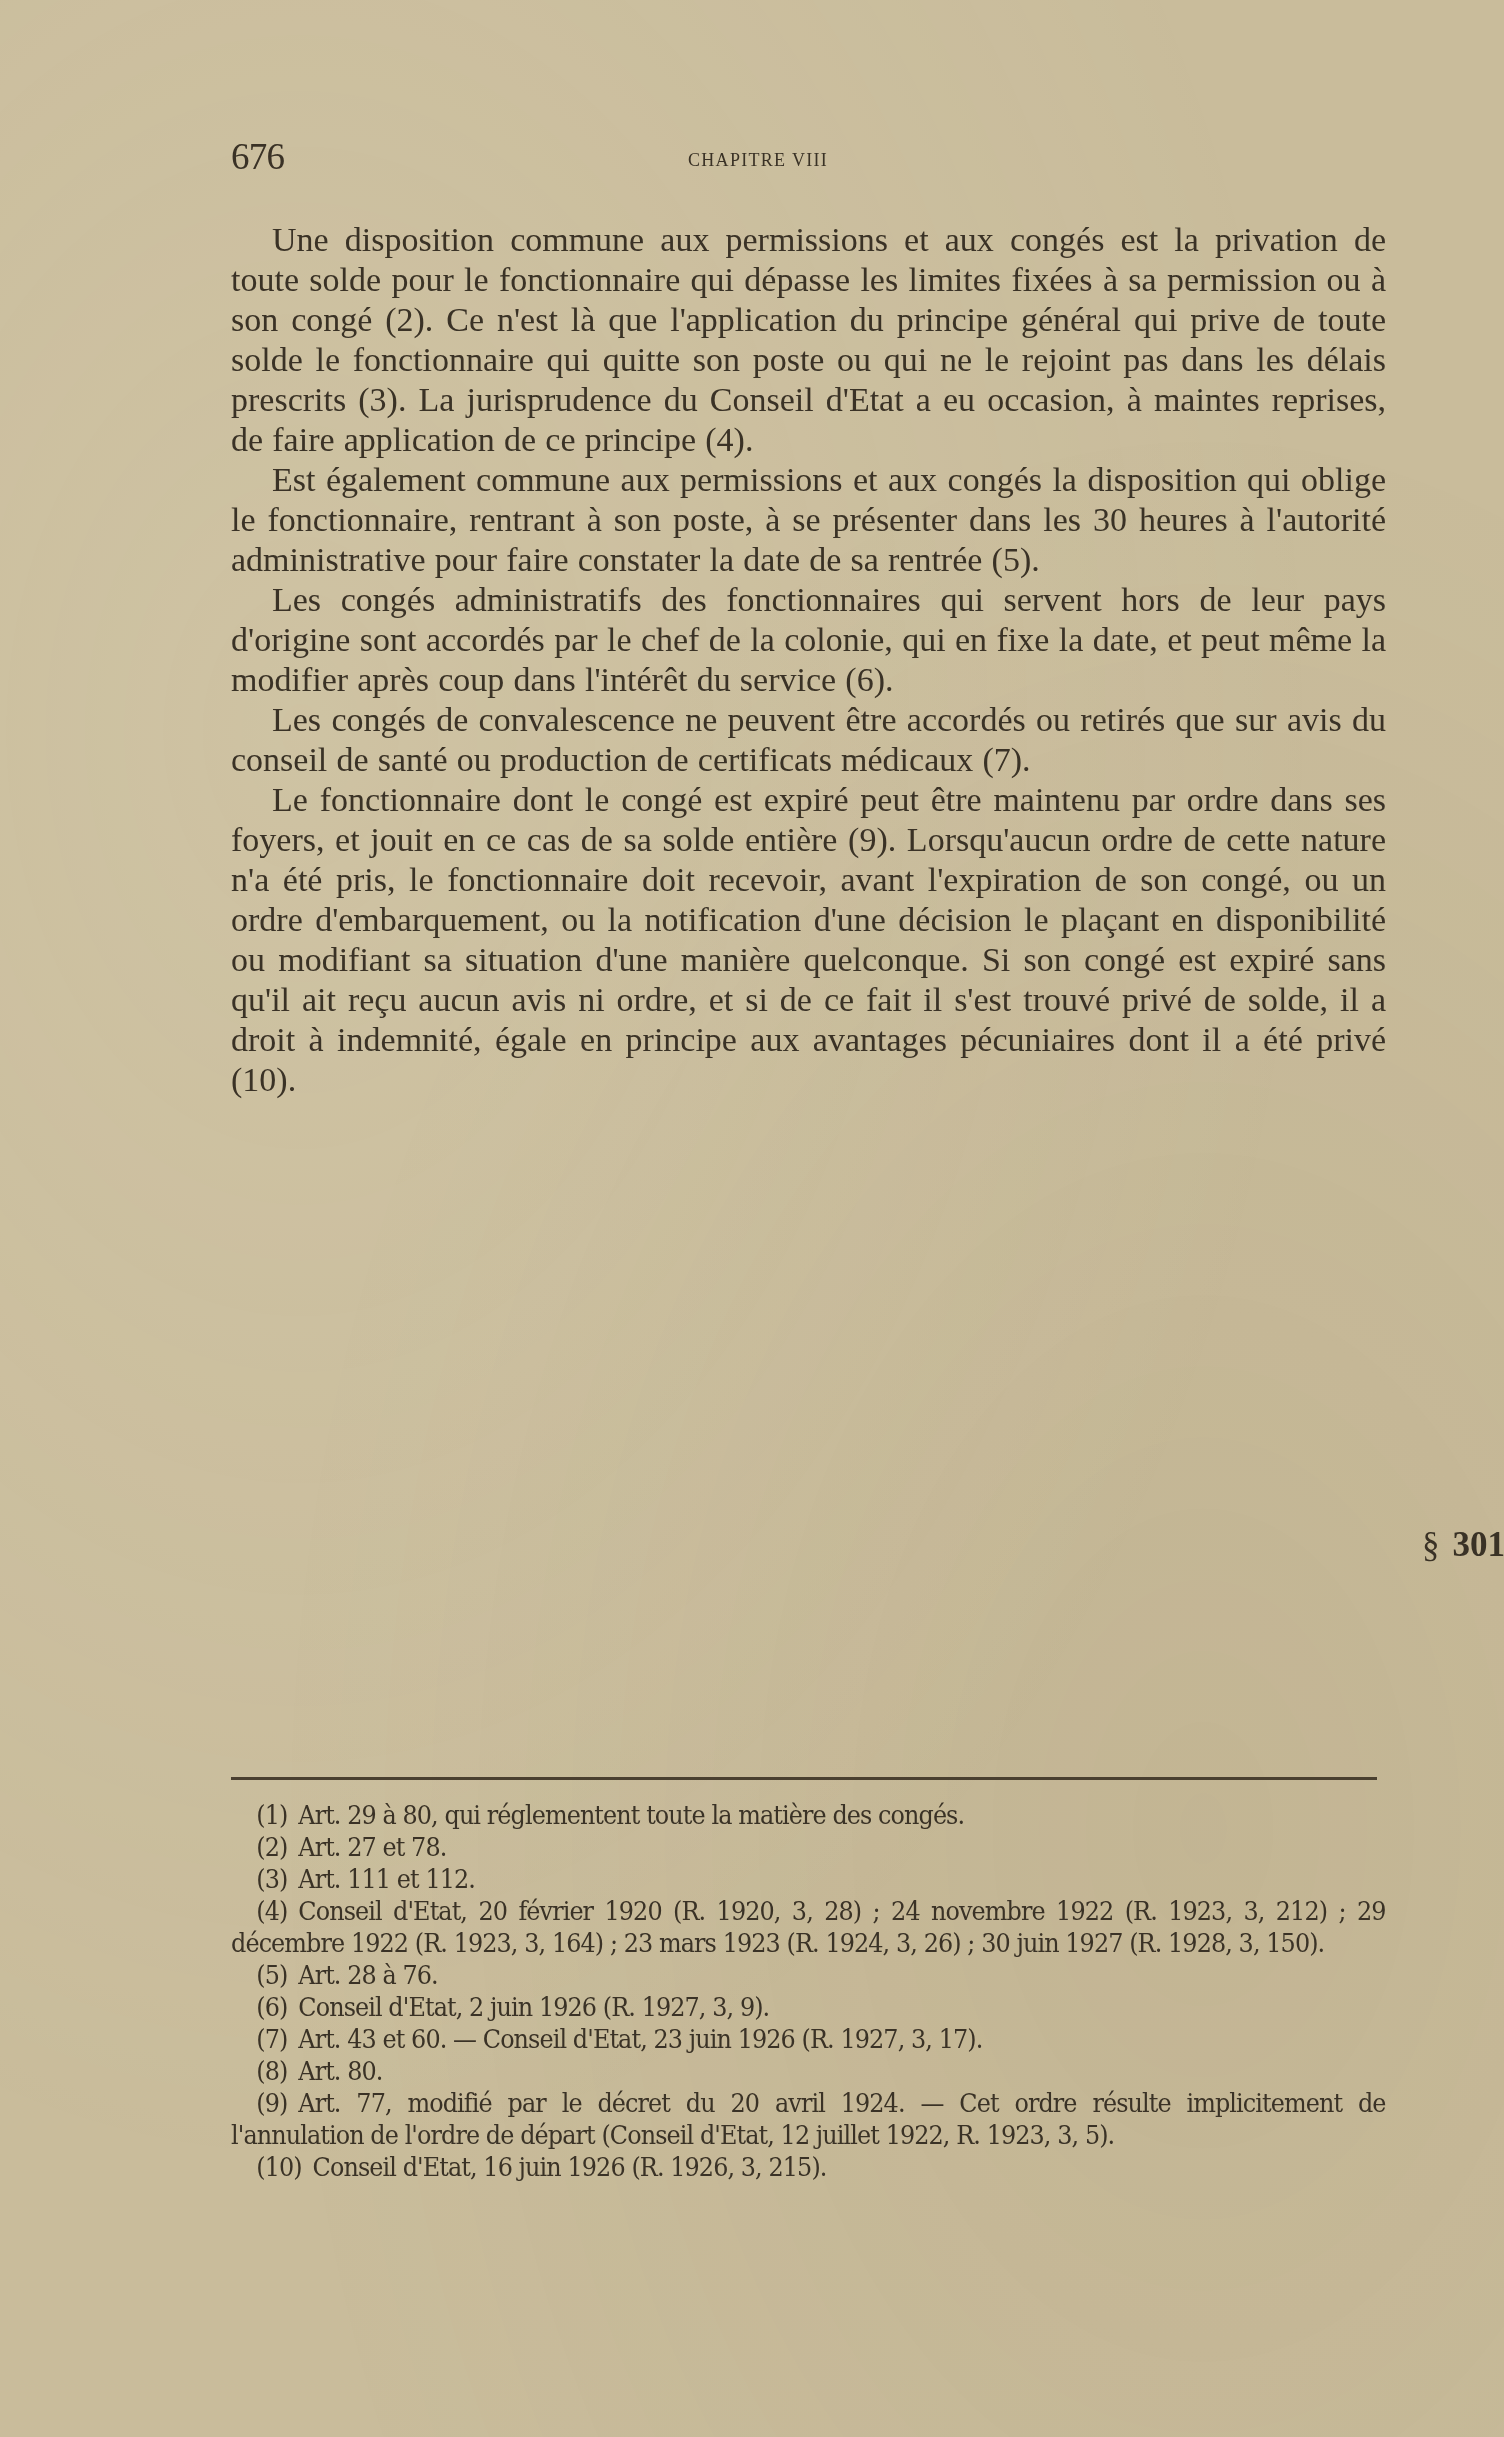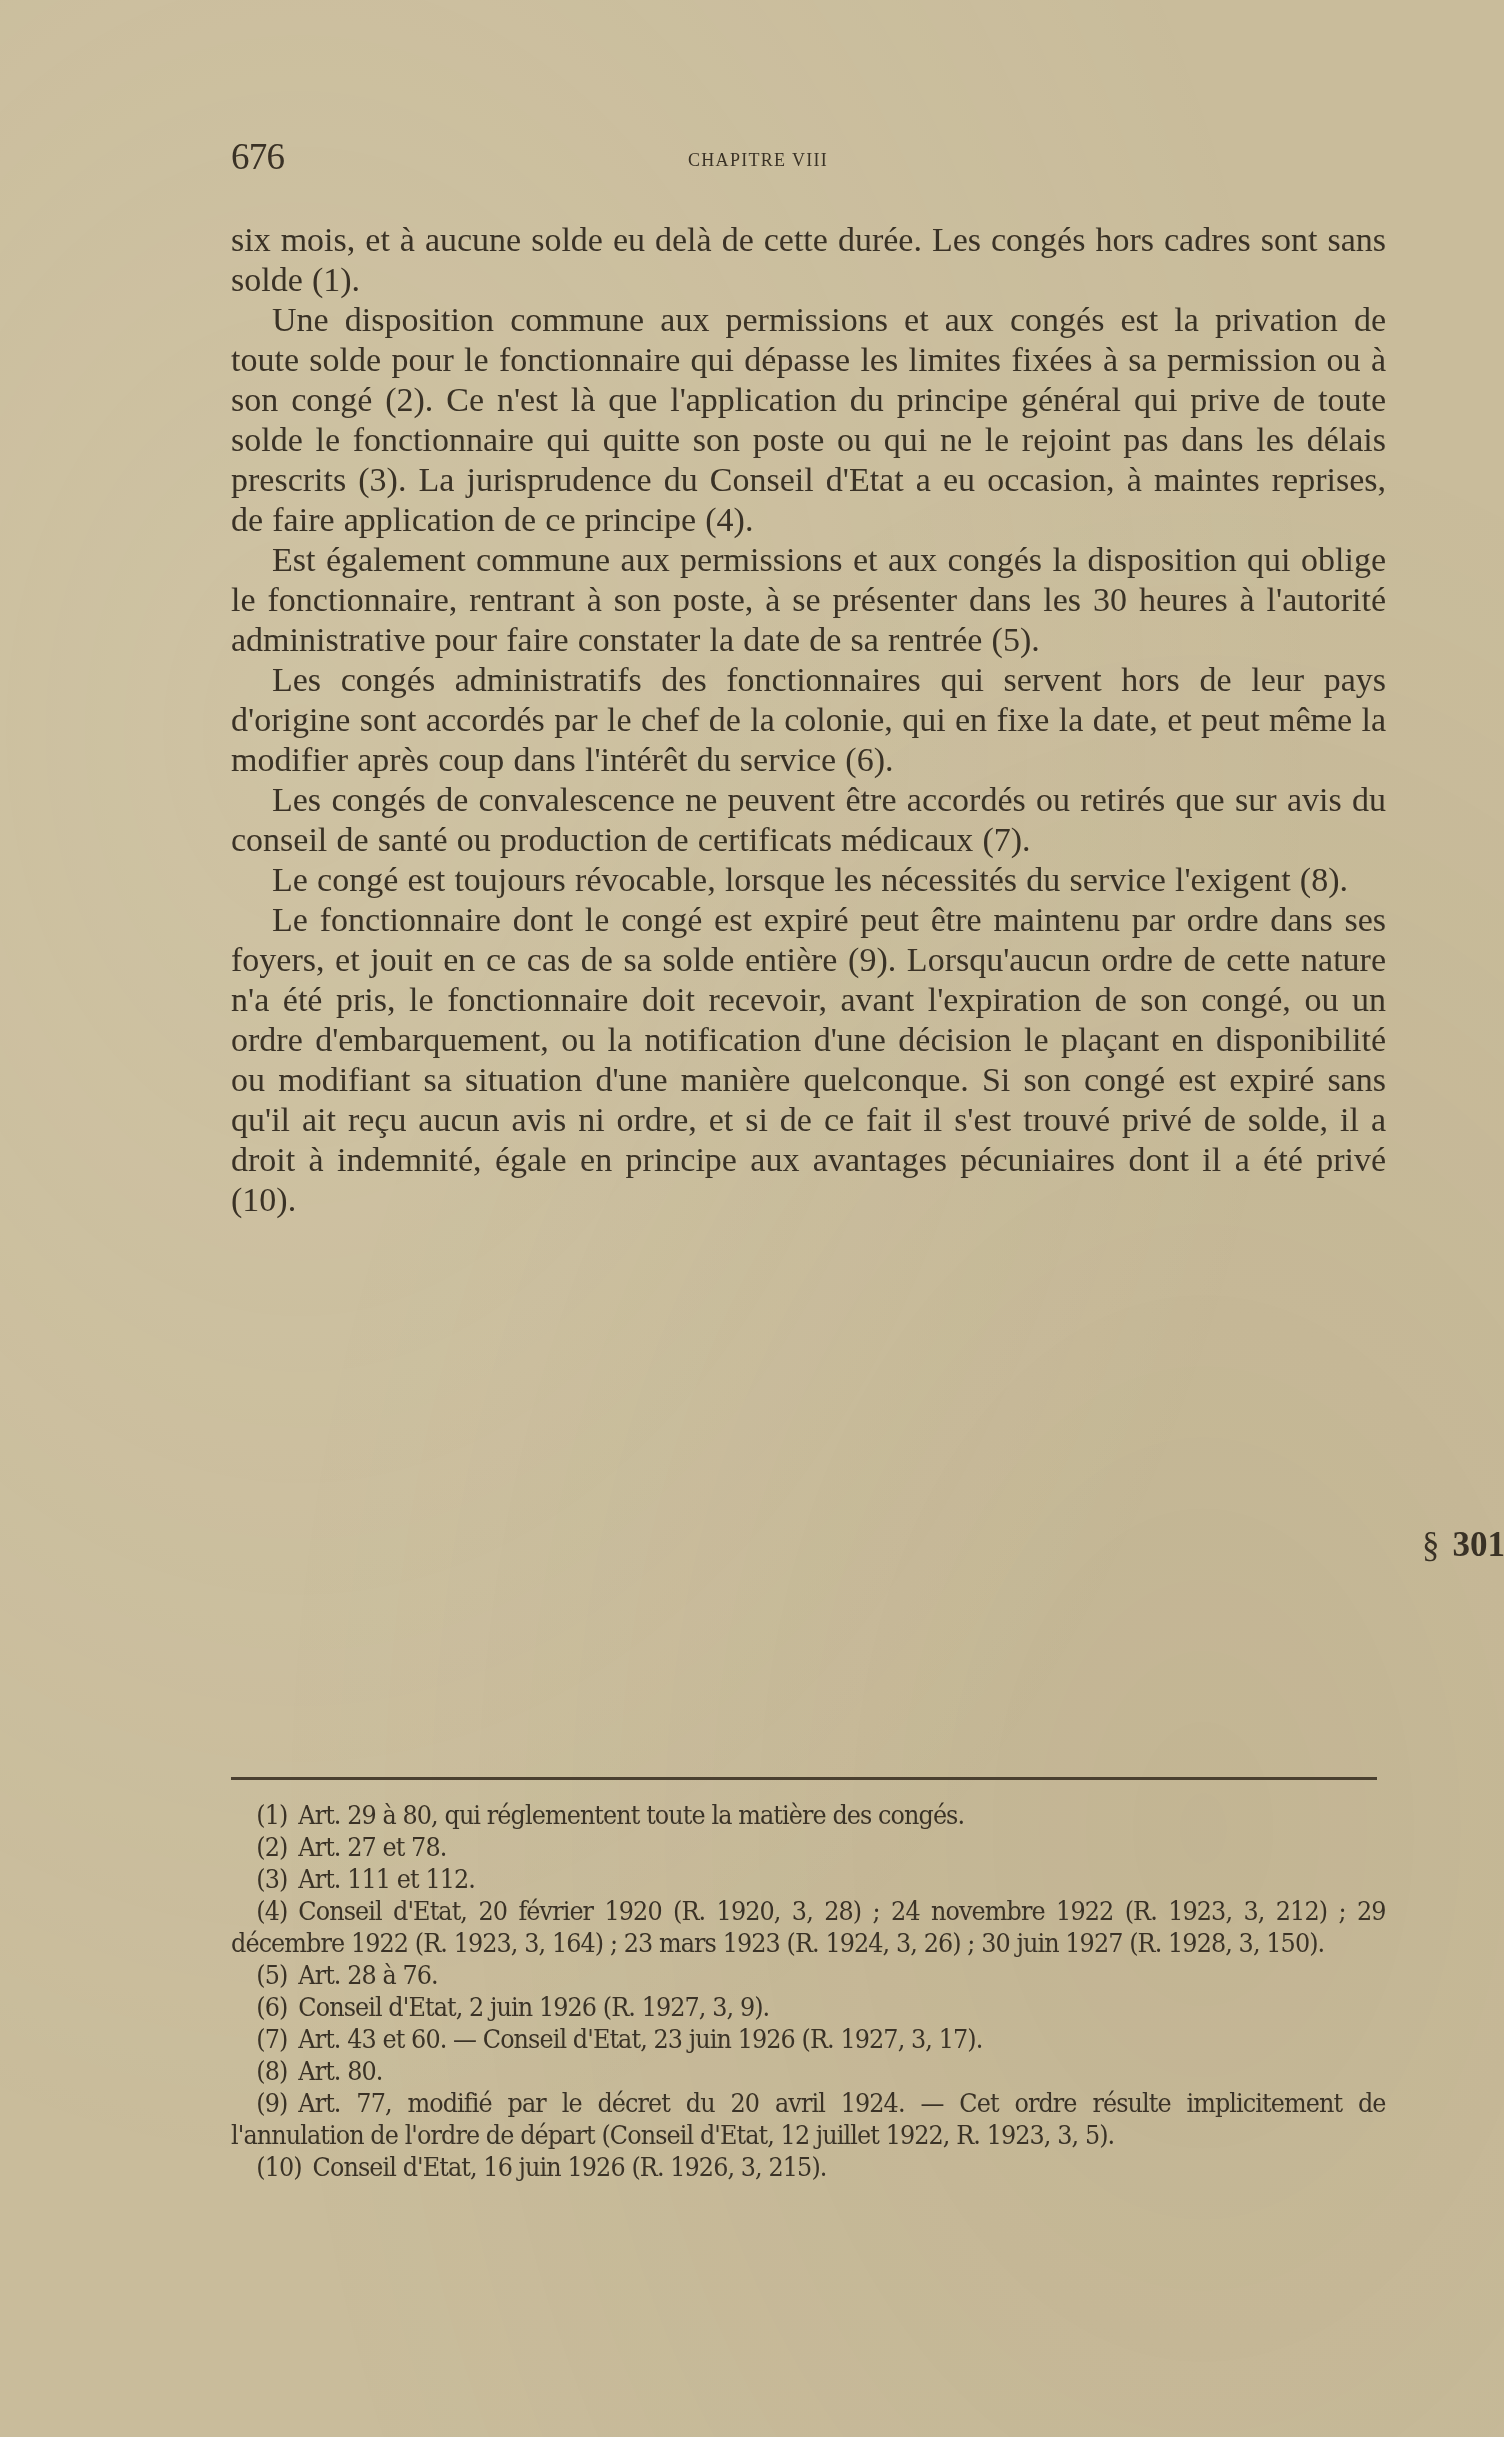--- a/index.html
+++ b/index.html
@@ -50,26 +50,24 @@
 <body>
 
 <div class="page">
 
   <div class="running-head">
     <span class="page-number">676</span>
     <span class="chapter-title">CHAPITRE VIII</span>
   </div>
 
   <div class="body-text">
-    <p class="para">six mois, et à aucune solde eu delà de cette durée. Les congés hors cadres sont sans solde (1).</p>
     <p class="para indent">Une disposition commune aux permissions et aux congés est la privation de toute solde pour le fonctionnaire qui dépasse les limites fixées à sa permission ou à son congé (2). Ce n'est là que l'application du principe général qui prive de toute solde le fonctionnaire qui quitte son poste ou qui ne le rejoint pas dans les délais prescrits (3). La jurisprudence du Conseil d'Etat a eu occasion, à maintes reprises, de faire application de ce principe (4).</p>
     <p class="para indent">Est également commune aux permissions et aux congés la disposition qui oblige le fonctionnaire, rentrant à son poste, à se présenter dans les 30 heures à l'autorité administrative pour faire constater la date de sa rentrée (5).</p>
     <p class="para indent">Les congés administratifs des fonctionnaires qui servent hors de leur pays d'origine sont accordés par le chef de la colonie, qui en fixe la date, et peut même la modifier après coup dans l'intérêt du service (6).</p>
     <p class="para indent">Les congés de convalescence ne peuvent être accordés ou retirés que sur avis du conseil de santé ou production de certificats médicaux (7).</p>
-    <p class="para indent">Le congé est toujours révocable, lorsque les nécessités du service l'exigent (8).</p>
     <p class="para indent">Le fonctionnaire dont le congé est expiré peut être maintenu par ordre dans ses foyers, et jouit en ce cas de sa solde entière (9). Lorsqu'aucun ordre de cette nature n'a été pris, le fonctionnaire doit recevoir, avant l'expiration de son congé, ou un ordre d'embarquement, ou la notification d'une décision le plaçant en disponibilité ou modifiant sa situation d'une manière quelconque. Si son congé est expiré sans qu'il ait reçu aucun avis ni ordre, et si de ce fait il s'est trouvé privé de solde, il a droit à indemnité, égale en principe aux avantages pécuniaires dont il a été privé (10).</p>
   </div>
 
   <div class="section-mark">
     <span class="sym">§</span><span class="num">301</span>
   </div>
 
 
   <div class="footnote-rule"></div>
 

